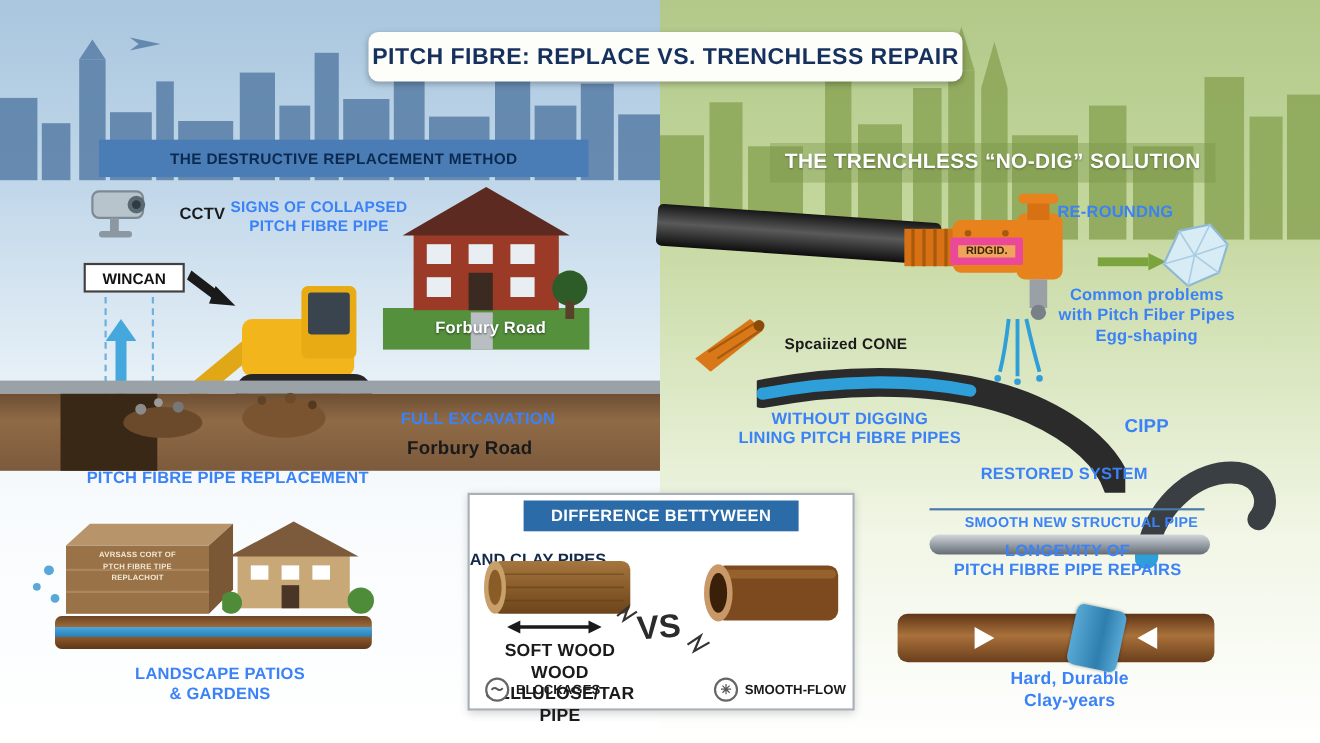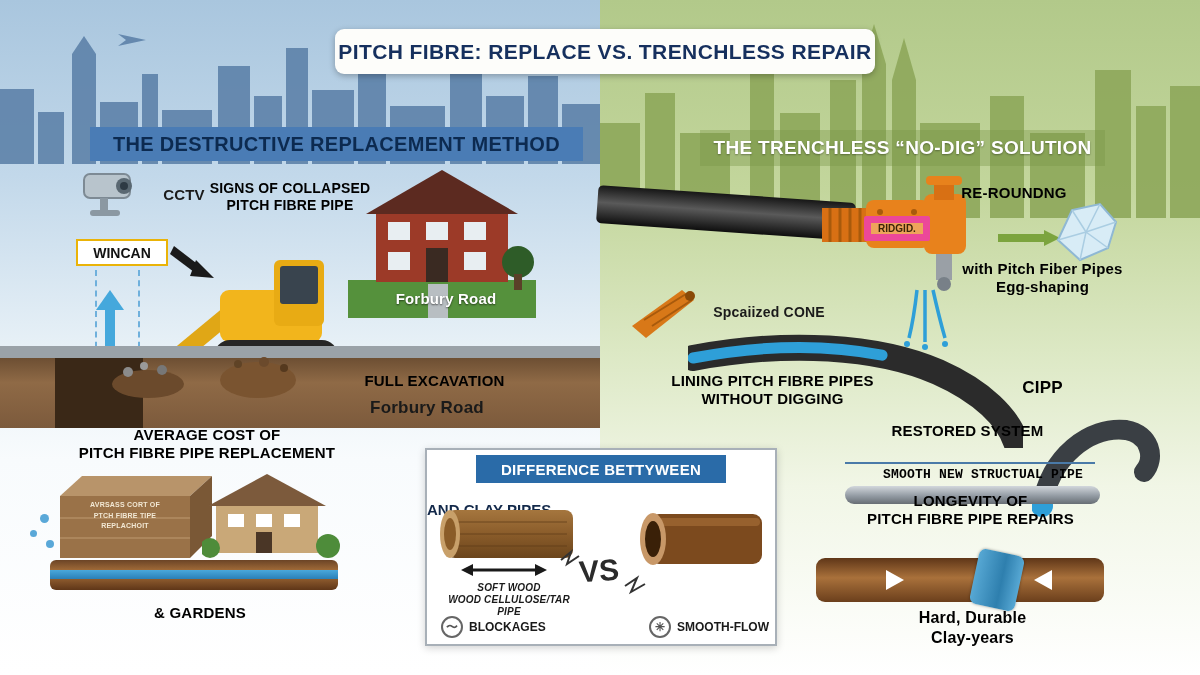--- a/index.html
+++ b/index.html
@@ -1,29 +1,29 @@
 <!DOCTYPE html>
 <html><head>
 <meta charset="utf-8">
 <style>
   *{margin:0;padding:0;box-sizing:border-box;}
   body{font-family:"Liberation Sans",sans-serif;background:#fff;}
   .canvas{position:relative;width:1200px;height:675px;overflow:hidden;background:#fff;}
   .abs{position:absolute;}
-  .lbl{position:absolute;font-weight:800;color:#000000;text-align:center;line-height:1.22;letter-spacing:.2px;}
+  .lbl{position:absolute;font-weight:800;color:#3b82f6;text-align:center;line-height:1.22;letter-spacing:.2px;}
   .lbl .ln{display:block;}
   .title-banner{position:absolute;left:335px;top:29px;width:540px;height:45px;background:#fdfdfa;border-radius:9px;
     box-shadow:0 2px 6px rgba(0,0,0,.28);display:flex;align-items:center;justify-content:center;
     color:#16305e;font-size:21px;font-weight:800;letter-spacing:.4px;}
-  .left-header{position:absolute;left:90px;top:127px;width:493px;height:34px;background:#4a7cb5;
-    display:flex;align-items:center;justify-content:center;color:#0c2a50;font-size:20px;font-weight:800;letter-spacing:.3px;}
+  .left-header{position:absolute;left:90px;top:127px;width:445px;height:34px;background:#4a7cb5;
+    display:flex;align-items:center;justify-content:center;color:#0c2a50;font-size:14px;font-weight:800;letter-spacing:.3px;}
   .right-header{position:absolute;left:700px;top:130px;width:405px;height:36px;background:rgba(122,150,70,.38);
     display:flex;align-items:center;justify-content:center;color:#ffffff;font-size:19px;font-weight:800;
     text-shadow:0 1px 2px rgba(0,0,0,.35);letter-spacing:.3px;}
-  .wincan{position:absolute;left:76px;top:239px;width:92px;height:27px;background:#fff;border:2px solid #eab308;
+  .wincan{position:absolute;left:76px;top:239px;width:92px;height:27px;background:#fff;border:2px solid #404040;
     display:flex;align-items:center;justify-content:center;font-size:14px;font-weight:800;color:#111;}
   .dash{position:absolute;border-left:2px dashed #6fb0dc;width:0;}
   .uparrow{position:absolute;left:96px;top:290px;width:28px;height:68px;}
   .uparrow .head{width:0;height:0;border-left:14px solid transparent;border-right:14px solid transparent;border-bottom:20px solid #45a8dc;}
   .uparrow .shaft{width:10px;height:48px;background:#45a8dc;margin-left:9px;}
   .soil{position:absolute;left:0;top:358px;width:600px;height:70px;background:linear-gradient(180deg,#6d4f33,#8f6a46 35%,#7c5a3c);}
   .road{position:absolute;left:0;top:346px;width:600px;height:12px;background:#9aa2a8;}
   .trench{position:absolute;left:55px;top:358px;width:88px;height:70px;background:#3a2817;}
   .center-box{position:absolute;left:425px;top:448px;width:352px;height:198px;background:#fff;border:2px solid #a8b0b8;
     box-shadow:0 2px 8px rgba(0,0,0,.18);}
@@ -181,21 +181,20 @@
     <circle cx="54" cy="16" r="5" fill="#777"></circle>
       <circle cx="130" cy="10" r="4" fill="#5f4326"></circle>
     <circle cx="156" cy="8" r="5" fill="#6b4a2c"></circle>
       <circle cx="176" cy="14" r="4" fill="#55391e"></circle>
   </svg>
 
   <div class="lbl" style="left:352px;top:372px;width:165px;font-size:15px;">FULL EXCAVATION</div>
   <div class="lbl" style="left:352px;top:398px;width:150px;font-size:17px;color:#1a1a1a;">Forbury Road</div>
 
   <div class="lbl" style="left:68px;top:426px;width:278px;font-size:15px;">
-    <span class="ln">AVERAGE COST OF</span>
     <span class="ln">PITCH FIBRE PIPE REPLACEMENT</span>
   </div>
 
   <svg class="abs" style="left:60px;top:476px;" width="152" height="86" viewBox="0 0 152 86">
     <polygon points="0,20 22,0 152,0 130,20" fill="#b8946a"></polygon>
     <rect x="0" y="20" width="130" height="62" fill="#9a7248"></rect>
     <polygon points="130,20 152,0 152,60 130,82" fill="#7a5836"></polygon>
     <line x1="0" y1="42" x2="130" y2="42" stroke="#b8946a" stroke-width="2" opacity=".6"></line>
     <line x1="0" y1="62" x2="130" y2="62" stroke="#b8946a" stroke-width="2" opacity=".6"></line>
   </svg>
@@ -216,20 +215,21 @@
     <rect x="82" y="48" width="16" height="13" fill="#fff"></rect>
       <rect x="54" y="66" width="16" height="21" fill="#4a3626"></rect>
     <circle cx="126" cy="80" r="12" fill="#4e8c3a"></circle>
       <circle cx="8" cy="82" r="10" fill="#4e8c3a"></circle>
   </svg>
 
   <div class="bottom-pipe">
     <div class="liner"></div>
   </div>
   <div class="lbl" style="left:105px;top:604px;width:190px;font-size:15px;">
+    <span class="ln">LANDSCAPE PATIOS</span>
     <span class="ln">&amp; GARDENS</span>
   </div>
 
   <div class="center-box">
     <div class="center-header">DIFFERENCE BETTYWEEN</div>
     <div class="center-sub">AND CLAY PIPES</div>
 
     <svg class="abs" style="left:8px;top:54px;" width="142" height="60" viewBox="0 0 142 60">
       <defs>
           <linearGradient id="wood" x1="0" y1="0" x2="0" y2="1">
@@ -256,21 +256,21 @@
       <polyline points="2,18 12,10 8,22 20,14" fill="none" stroke="#333" stroke-width="2"></polyline>
       <polyline points="66,44 78,36 72,50 86,42" fill="none" stroke="#333" stroke-width="2"></polyline>
     </svg>
 
     <svg class="abs" style="left:34px;top:112px;" width="86" height="16" viewBox="0 0 86 16">
       <line x1="10" y1="8" x2="76" y2="8" stroke="#1a1a1a" stroke-width="3"></line>
       <polygon points="0,8 12,2 12,14" fill="#1a1a1a"></polygon>
       <polygon points="86,8 74,2 74,14" fill="#1a1a1a"></polygon>
     </svg>
 
-    <div class="lbl" style="left:14px;top:132px;width:136px;font-size:10px;color:#1a1a1a;font-style:italic;">
+    <div class="lbl" style="left:14px;top:132px;width:136px;font-size:16px;color:#1a1a1a;">
       <span class="ln">SOFT WOOD</span>
       <span class="ln">WOOD CELLULOSE/TAR PIPE</span>
     </div>
 
     <div class="icon-row" style="left:14px;top:166px;">
       <span class="mini-icon">〜</span>
       <span>BLOCKAGES</span>
     </div>
     <div class="icon-row" style="left:222px;top:166px;">
       <span class="mini-icon">✳</span>
@@ -300,20 +300,21 @@
     <div class="shaft"></div>
       <div class="head"></div>
   </div>
 
   <svg class="abs" style="left:1050px;top:198px;" width="72" height="68" viewBox="0 0 72 68">
     <polygon points="8,42 22,12 50,6 66,24 58,50 30,62" fill="#d8ecf6" stroke="#8fb8d4" stroke-width="2"></polygon>
     <path d="M36,34 L22,12 M36,34 L50,6 M36,34 L66,24 M36,34 L58,50 M36,34 L30,62 M36,34 L8,42" stroke="#aacde2" stroke-width="1.5"></path>
   </svg>
 
   <div class="lbl" style="left:945px;top:260px;width:195px;font-size:15px;">
+    <span class="ln">Common problems</span>
     <span class="ln">with Pitch Fiber Pipes</span>
     <span class="ln">Egg-shaping</span>
   </div>
 
   <svg class="abs" style="left:630px;top:286px;" width="72" height="52" viewBox="0 0 72 52">
     <polygon points="2,40 52,4 64,14 16,52" fill="#d87818"></polygon>
     <path d="M14,34 L56,8 M22,40 L62,14" stroke="#a85a0c" stroke-width="2"></path>
     <circle cx="60" cy="10" r="5" fill="#8a4a08"></circle>
   </svg>
   <div class="lbl" style="left:700px;top:304px;width:138px;font-size:14px;color:#1a1a1a;">Spcaiized CONE</div>
@@ -324,34 +325,34 @@
       <circle cx="28" cy="59" r="3" fill="#2e9fd8"></circle>
       <circle cx="48" cy="56" r="3" fill="#2e9fd8"></circle>
   </svg>
 
   <svg class="abs" style="left:688px;top:330px;" width="335" height="118" viewBox="0 0 335 118">
     <path d="M5,28 C100,10 190,16 250,42 C295,62 320,88 328,112" stroke="#2b2b2b" stroke-width="26" fill="none" stroke-linecap="round"></path>
     <path d="M5,28 C100,10 190,16 250,42 C295,62 320,88 328,112" stroke="#2e9fd8" stroke-width="11" fill="none" stroke-linecap="round" stroke-dasharray="190 500"></path>
   </svg>
 
   <div class="lbl" style="left:645px;top:372px;width:255px;font-size:15px;">
+    <span class="ln">WITHOUT DIGGING</span>
     <span class="ln">LINING PITCH FIBRE PIPES</span>
-    <span class="ln">WITHOUT DIGGING</span>
   </div>
   <div class="lbl" style="left:1005px;top:378px;width:75px;font-size:17px;">CIPP</div>
 
   <div class="lbl" style="left:885px;top:422px;width:165px;font-size:15px;">RESTORED SYSTEM</div>
 
   <svg class="abs" style="left:1032px;top:410px;" width="135" height="108" viewBox="0 0 135 108">
     <path d="M10,96 C18,46 58,16 94,20 C118,24 124,48 112,62" stroke="#3a3f44" stroke-width="20" fill="none" stroke-linecap="round"></path>
     <circle cx="10" cy="96" r="11" fill="#2e9fd8"></circle>
   </svg>
 
   <div class="rule" style="left:845px;top:462px;width:250px;"></div>
-  <div class="lbl" style="left:858px;top:467px;width:250px;font-size:13px;font-family:Liberation Mono, monospace;">SMOOTH NEW STRUCTUAL PIPE</div>
+  <div class="lbl" style="left:858px;top:467px;width:250px;font-size:13px;">SMOOTH NEW STRUCTUAL PIPE</div>
   <div class="silver-pipe"></div>
 
   <div class="lbl" style="left:858px;top:492px;width:225px;font-size:15px;">
     <span class="ln">LONGEVITY OF</span>
     <span class="ln">PITCH FIBRE PIPE REPAIRS</span>
   </div>
 
   <div class="brown-pipe">
     <div class="patch"></div>
     <div class="warrow-r" style="left:70px;top:12px;"></div>

